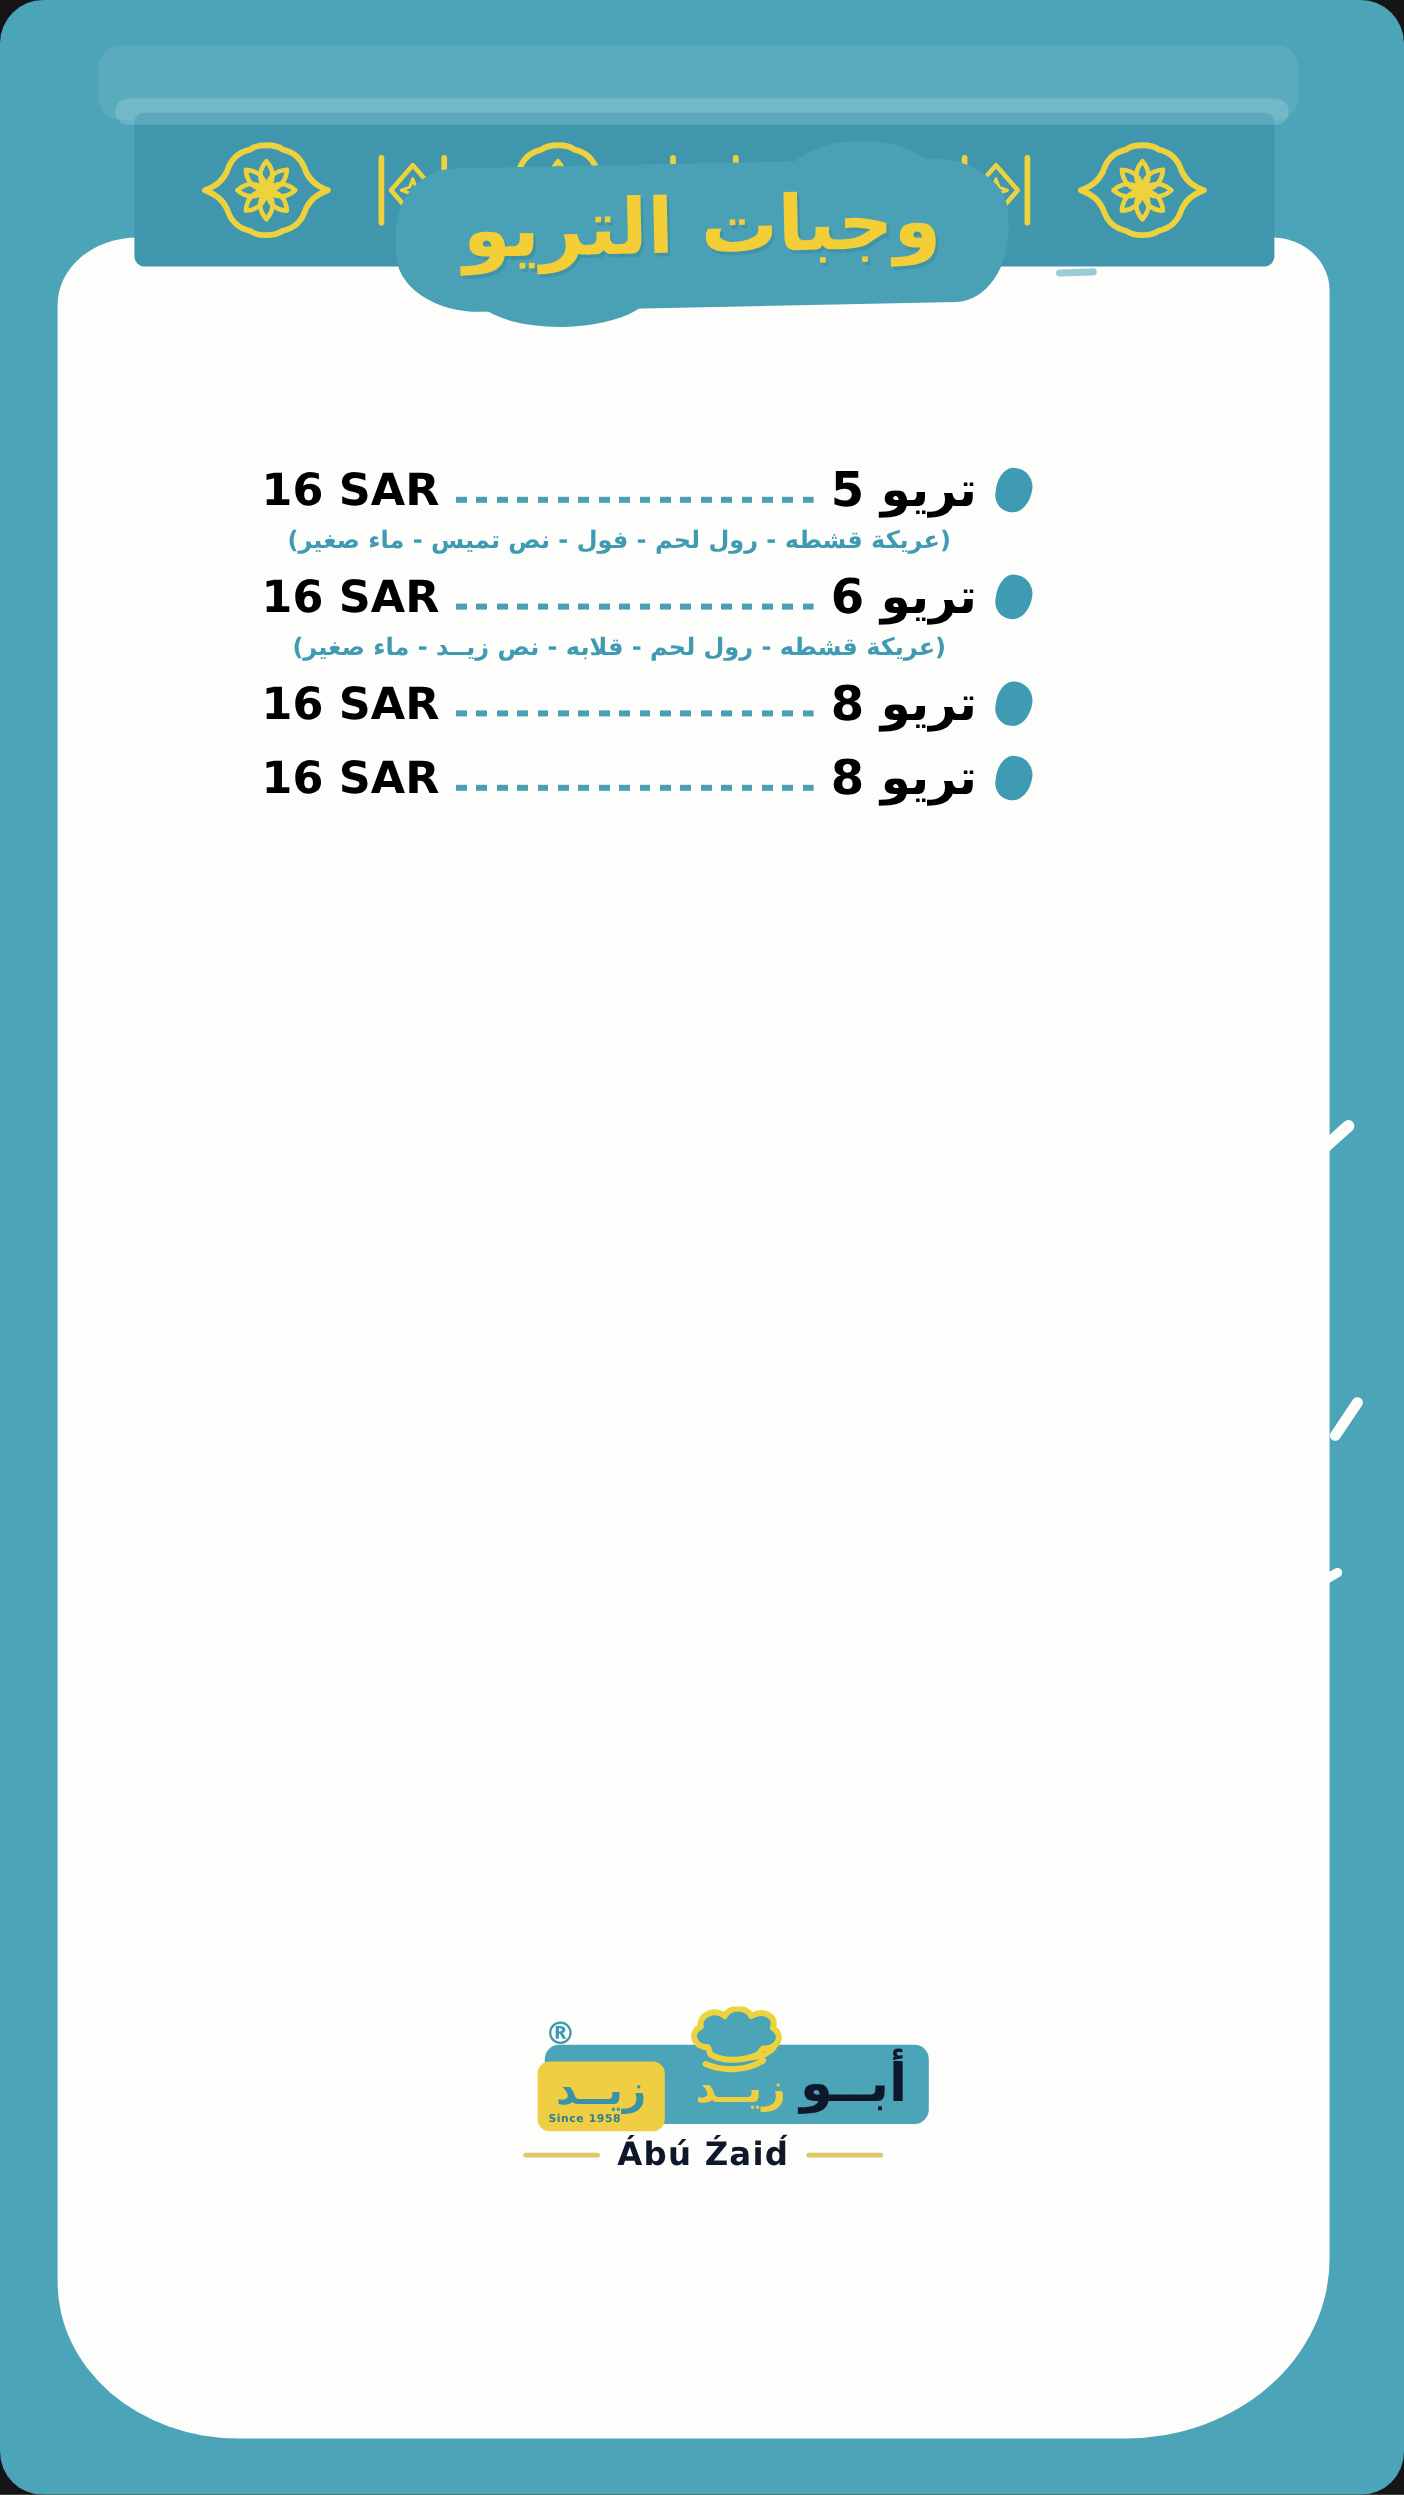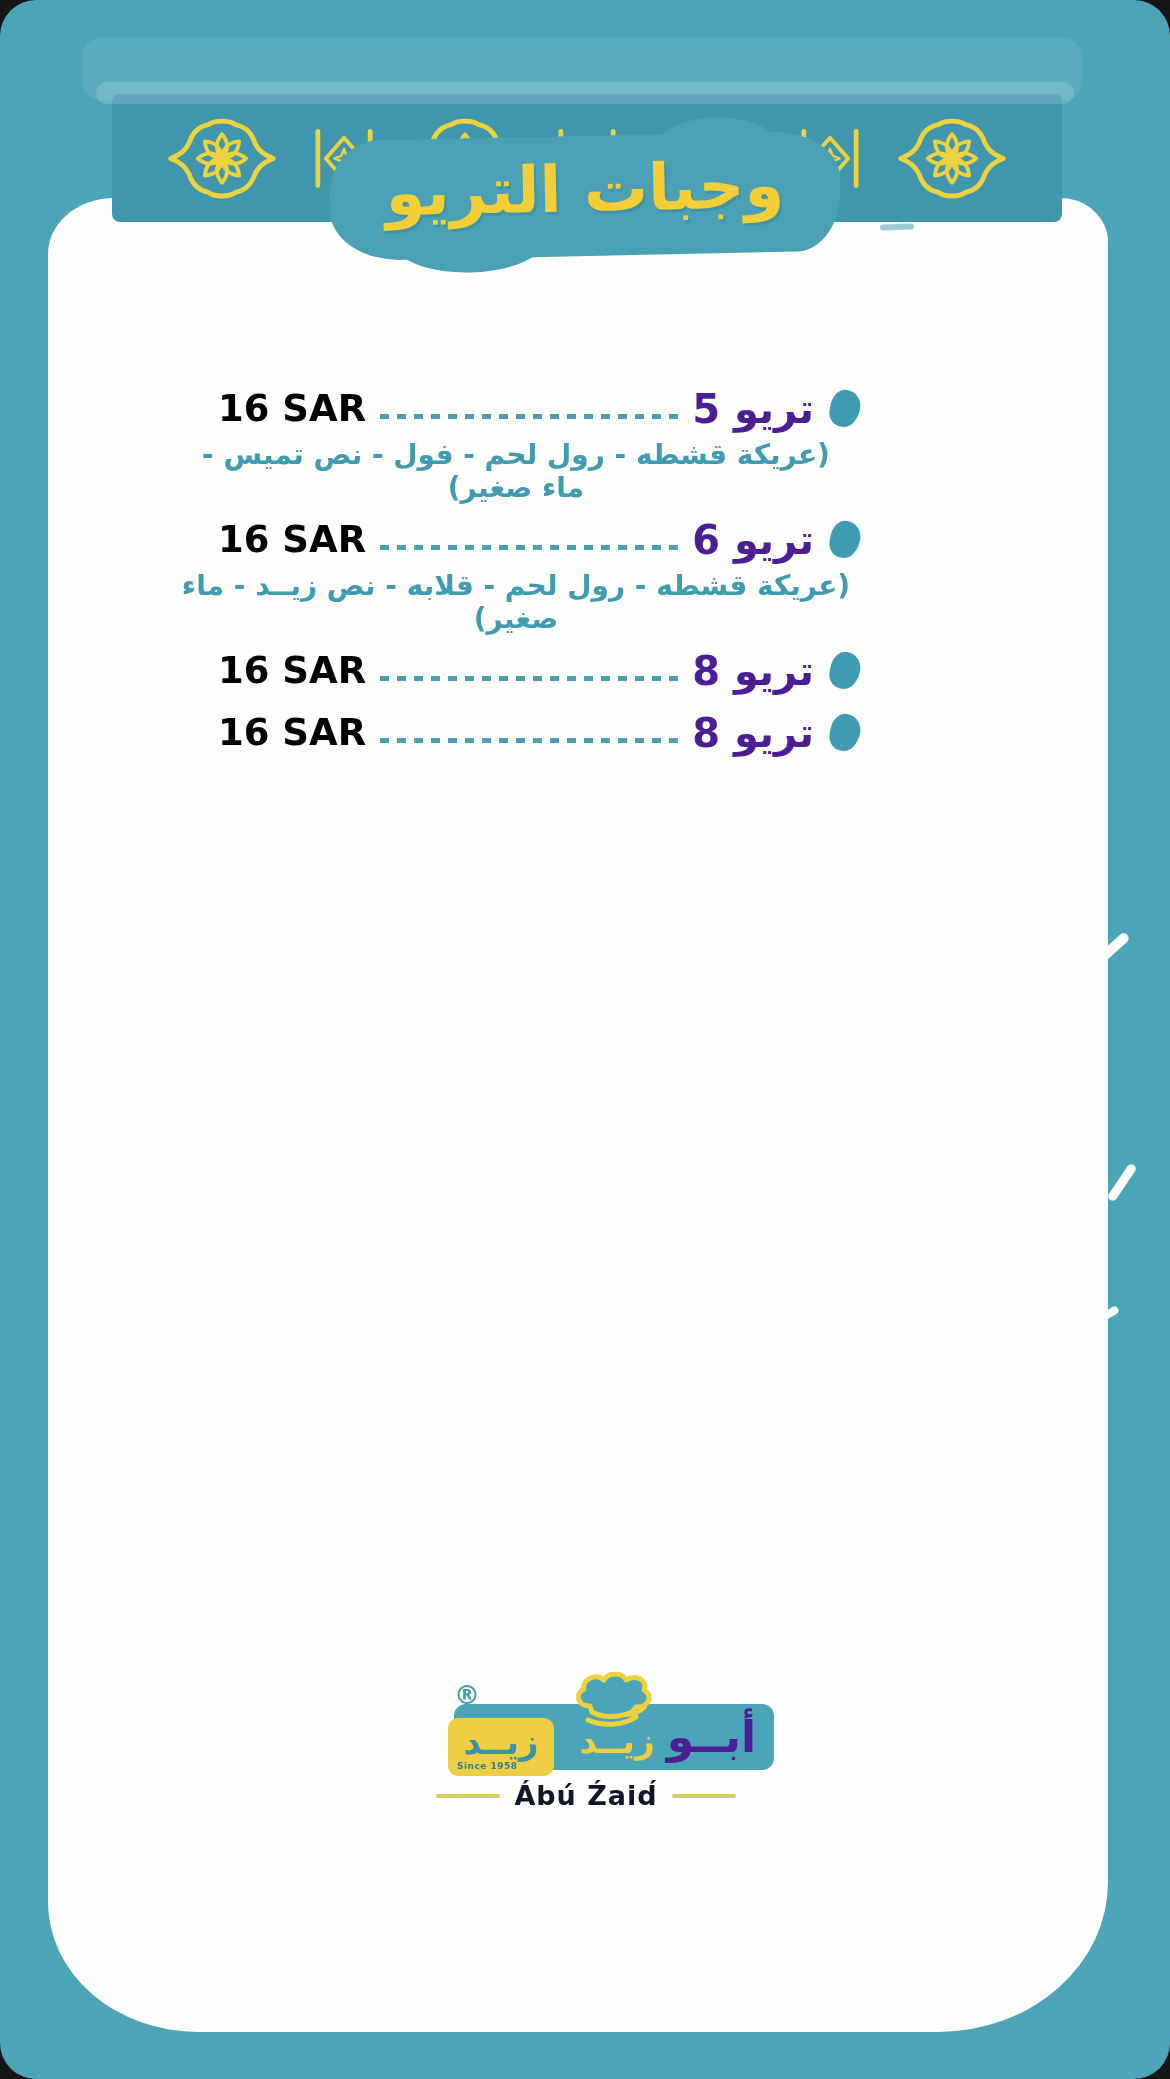--- a/index.html
+++ b/index.html
@@ -83,47 +83,47 @@
   .item-row{
     display:flex;align-items:center;direction:rtl;
     padding-right:30px;height:53px;
   }
   .bullet{
     flex:none;width:30px;height:37px;background:#3F9BB1;
     border-radius:46% 54% 52% 48% / 55% 45% 60% 40%;
     transform:rotate(8deg);margin-left:16px;
   }
   .item-name{
-    color:#4c1d95;font-weight:bold;font-size:40px;white-space:nowrap;
+    color:#000000;font-weight:bold;font-size:40px;white-space:nowrap;
   }
   .leader{
     flex:1;height:5px;margin:0 14px;position:relative;top:8px;
     background:repeating-linear-gradient(90deg,#4A9FB4 0 9px,transparent 9px 17px);
   }
   .item-price{
     color:#000000;font-weight:bold;font-size:37px;white-space:nowrap;
   }
   .item-desc{
-    color:#3F9BB1;font-weight:bold;font-size:28px;text-align:center;
+    color:#3F9BB1;font-weight:bold;font-size:20px;text-align:center;
     direction:rtl;transform:translateX(-38px);margin-top:3px;
   }
 
   
   .logo{position:absolute;left:448px;top:1672px;width:336px;height:150px;}
   .reg-mark{
     position:absolute;left:6px;top:8px;color:#3F9BB1;font-size:26px;font-weight:bold;
   }
   .hat{position:absolute;left:120px;top:0px;z-index:3;}
   .logo-teal-box{
     position:absolute;left:6px;top:32px;width:320px;height:66px;
     background:#4BA4B8;border-radius:12px;z-index:1;
     display:flex;direction:rtl;align-items:center;gap:12px;
     padding-right:18px;box-sizing:border-box;
   }
-  .logo-abu{color:#4c1d95;font-size:44px;font-weight:bold;line-height:1;}
+  .logo-abu{color:#0f172a;font-size:44px;font-weight:bold;line-height:1;}
   .logo-zaid-yellow{color:#EFCE43;font-size:34px;font-weight:bold;line-height:1;position:relative;top:4px;}
   .logo-yellow-box{
     position:absolute;left:0px;top:46px;width:106px;height:58px;
     background:#EFCE43;border-radius:10px;z-index:2;
     display:flex;align-items:center;justify-content:center;
   }
   .logo-zaid-teal{color:#3892A8;font-size:34px;font-weight:bold;margin-top:-10px;}
   .since-label{
     position:absolute;left:9px;bottom:5px;color:#2E7E92;
     font-size:9px;font-weight:bold;letter-spacing:.5px;

